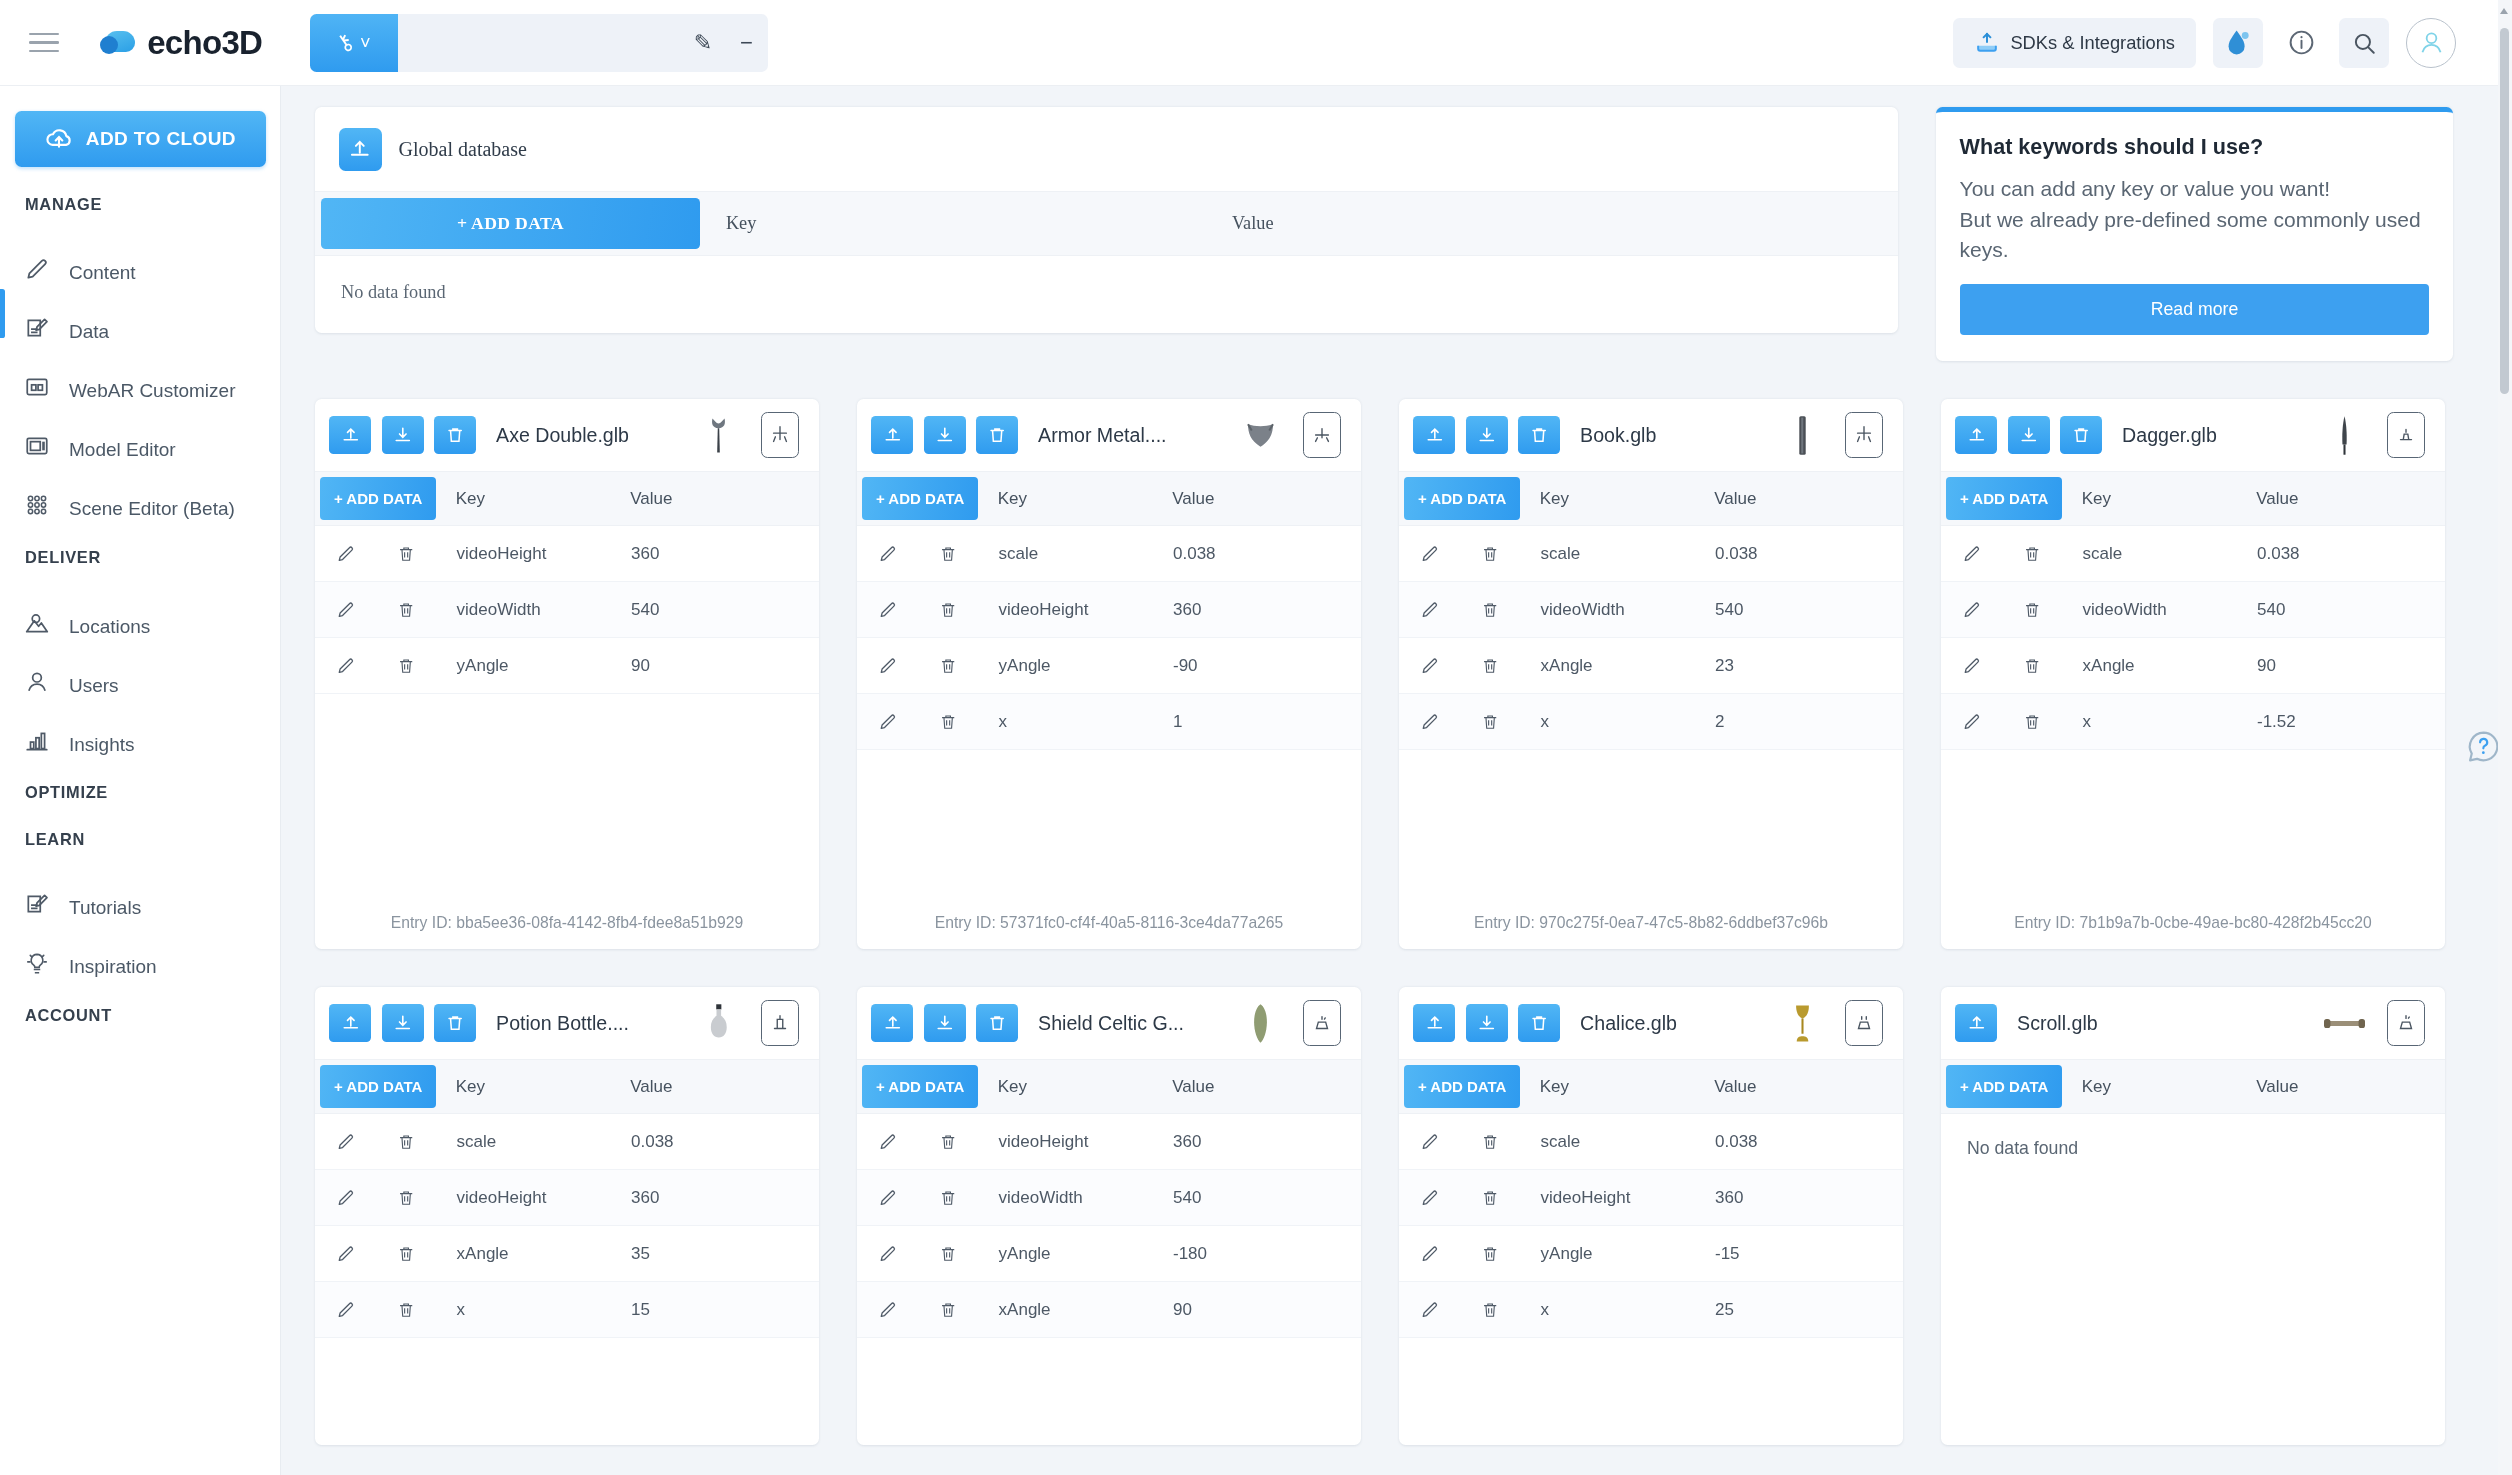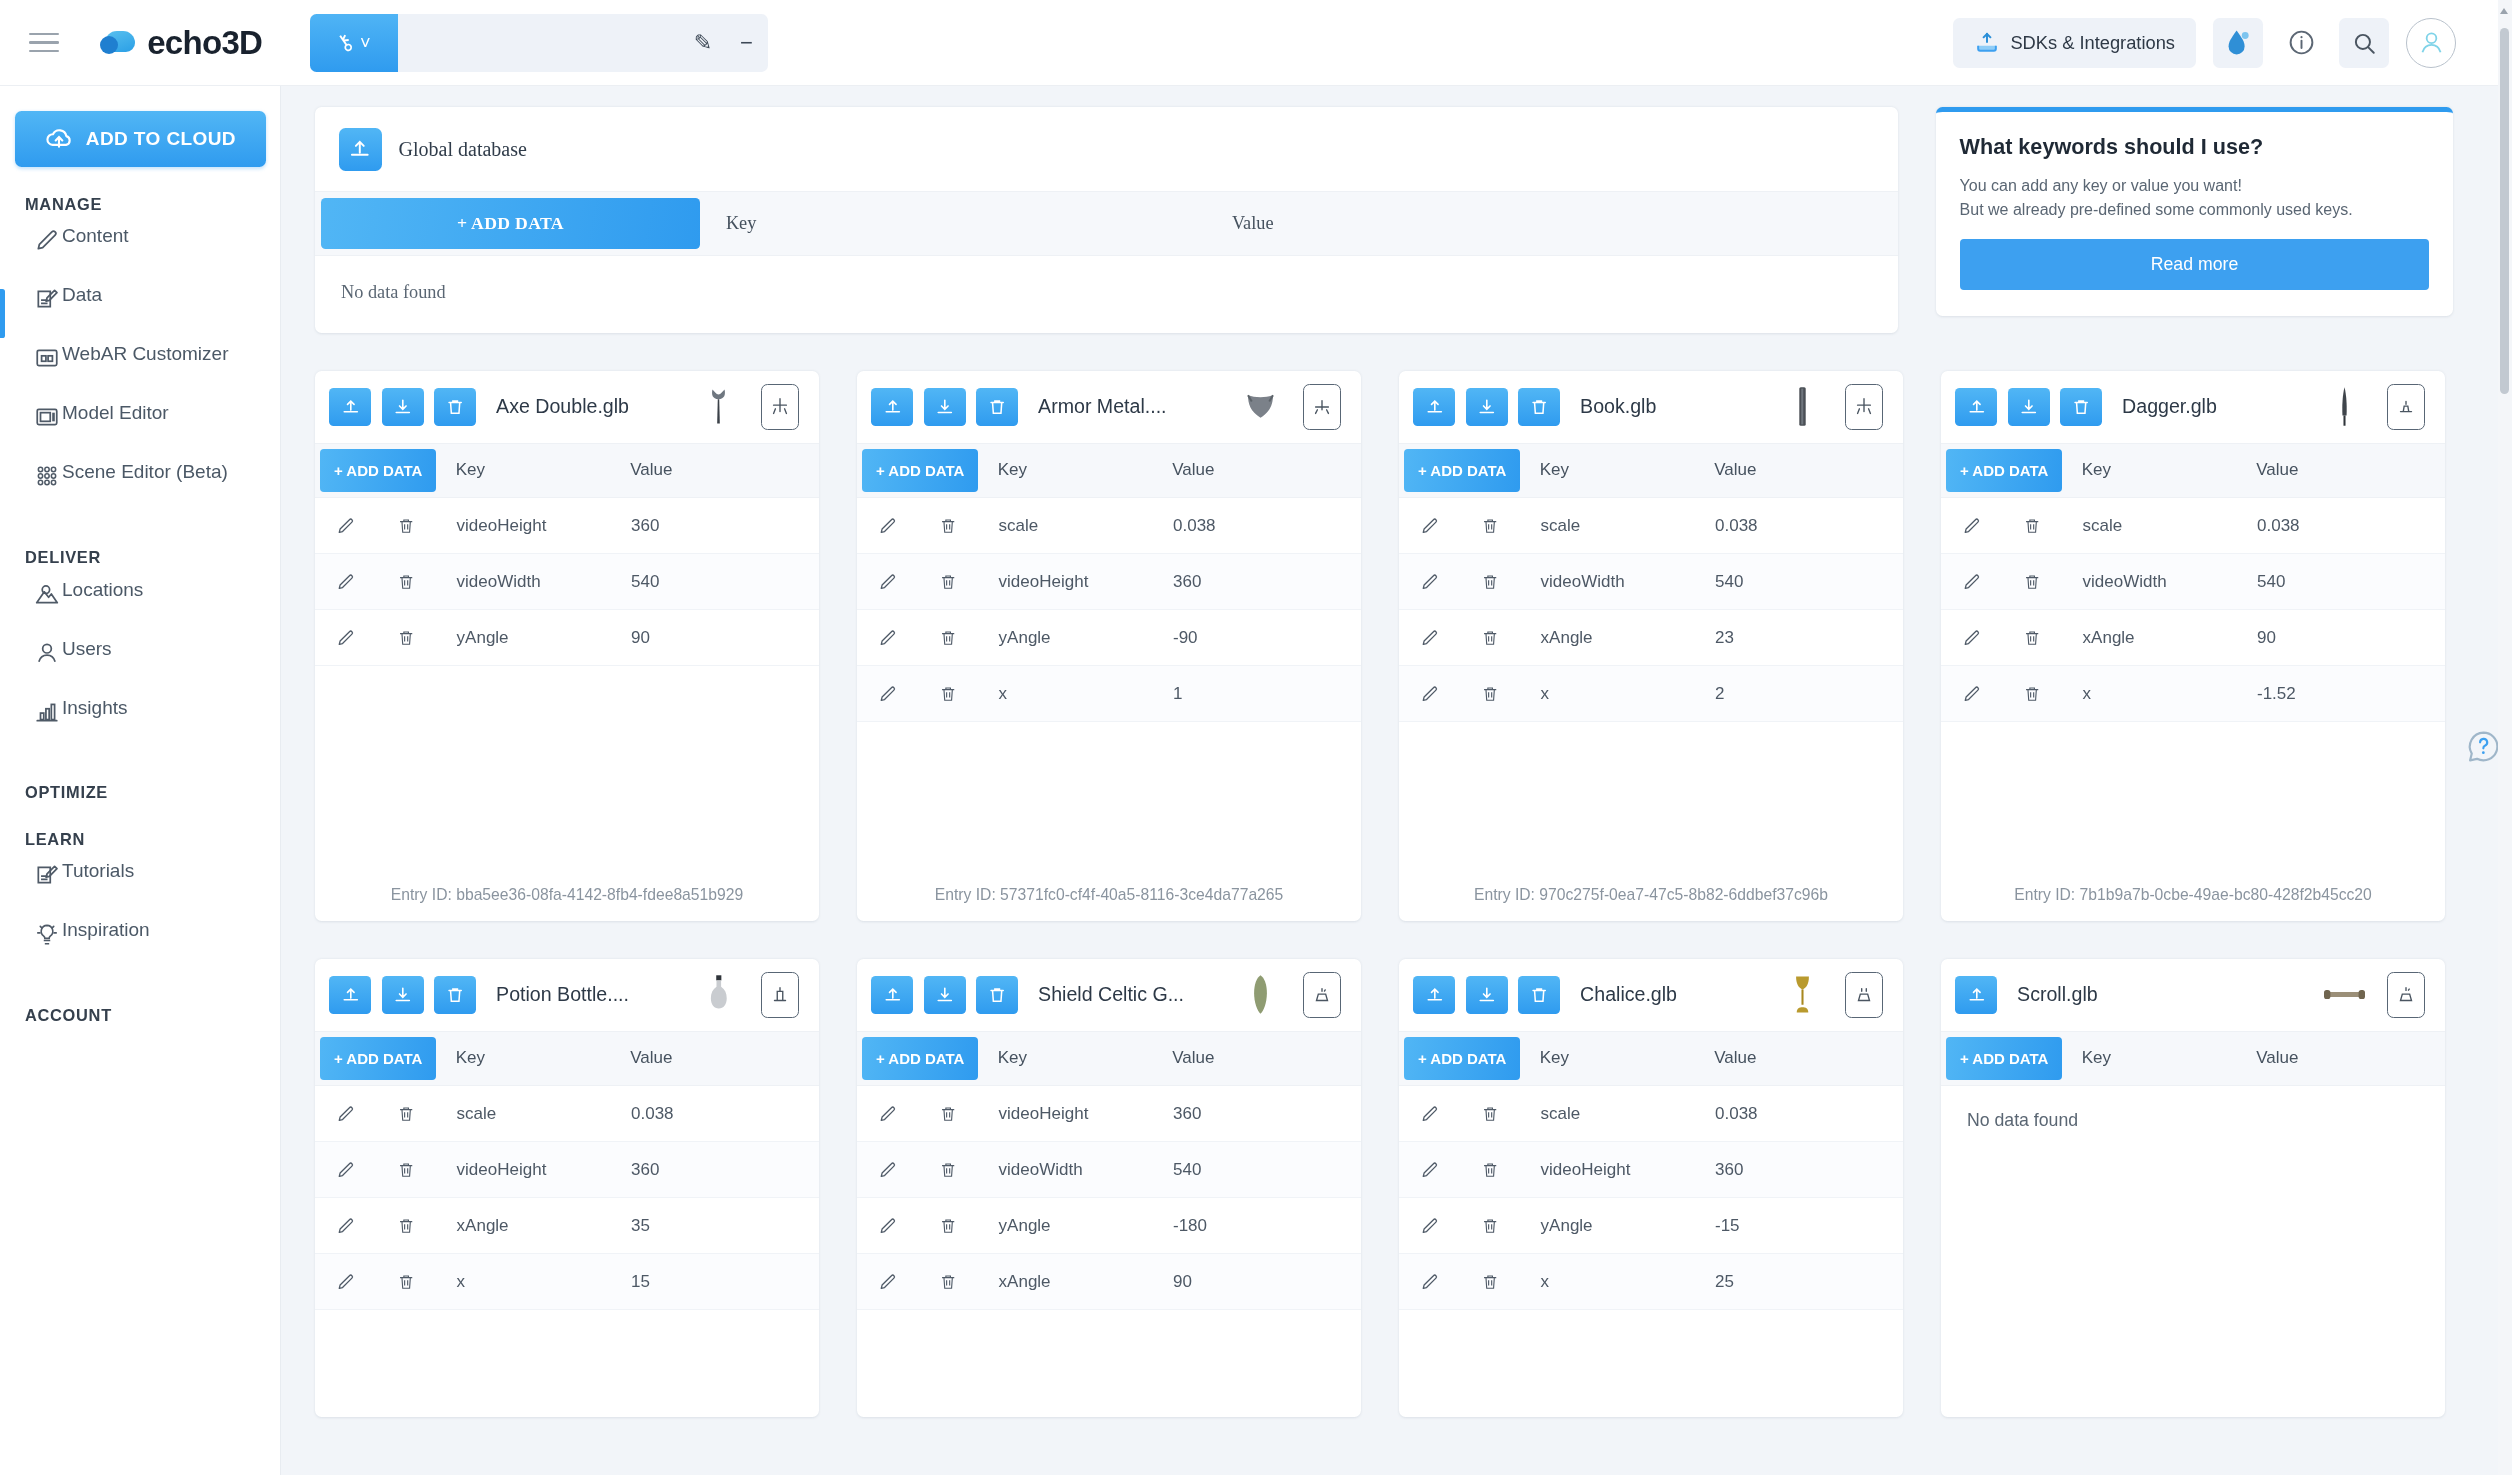--- a/index.html
+++ b/index.html
@@ -77,21 +77,21 @@
     margin: 0 auto; width: 251px; height: 56px;
     background: linear-gradient(180deg,#51b6f5 0%, #2f9bef 100%);
     border-radius: 6.5px; display:flex; align-items:center; justify-content:center;
     gap:11.8px; color:#fff; cursor:pointer; box-shadow: 0 1.3px 3.9px rgba(47,155,239,.28);
   }
   .add-cloud .lbl { font-size: 19px; font-weight: 700; letter-spacing: 0.4px; }
   .nav-sec {
     margin: 27.5px 0 11.8px 25px; font-size: 16.4px; font-weight:700; letter-spacing:0.7px; color:#35404d;
   }
   .nav-item {
-    display:flex; align-items:flex-start; height: 59px; padding-left: 32px; cursor:pointer;
+    display:flex; align-items:flex-end; gap: 17px; height: 59px; padding-left: 22px; cursor:pointer;
     position:relative;
   }
   .nav-item .lbl { font-size: 19px; color:#4b5866; }
   .nav-item.active::before {
     content:""; position:absolute; left:0; top:5.2px; bottom:5.2px; width:4.6px; background:#2f9bef; border-radius:0 2.6px 2.6px 0;
   }
   .nav-ic { width:30px; height:30px; display:flex; align-items:center; justify-content:center; flex: none; }
 
   
   .main {
@@ -122,21 +122,21 @@
   .th { display:flex; align-items:center; font-size: 18.3px; color:#46525f; }
   .gp-th-key { width: 510px; padding-left: 26px; }
   .gp-th-val { flex:1; padding-left: 22px; }
   .gp-empty { padding: 26px 0 30px 26px; font-size: 18.3px; color:#5a6673; }
 
   .keywords-card {
     width: 517px; background:#fff; border-radius:6.5px; border-top: 5.2px solid #2f9bef;
     box-shadow: 0 0.7px 2.6px rgba(30,50,80,.10); padding: 22px 23.6px 26px 23.6px;
   }
   .kw-title { font-size: 21.6px; font-weight:700; color:#1f2935; margin-bottom: 14.4px; }
-  .kw-line { font-size: 16px; color:#5a6673; line-height: 1.45; }
+  .kw-line { font-size: 21px; color:#5a6673; line-height: 1.45; }
   .kw-btn {
     margin-top: 18.3px; height: 51px; background:#3da0f0; border-radius:3.9px; color:#fff;
     font-size: 17.7px; display:flex; align-items:center; justify-content:center; cursor:pointer;
   }
 
   
   .grid { display:flex; flex-wrap: wrap; gap: 38px; margin-top: 38px; }
   .card {
     width: 504px; background:#fff; border-radius: 6.5px;
     box-shadow: 0 0.7px 2.6px rgba(30,50,80,.10); overflow:hidden;

